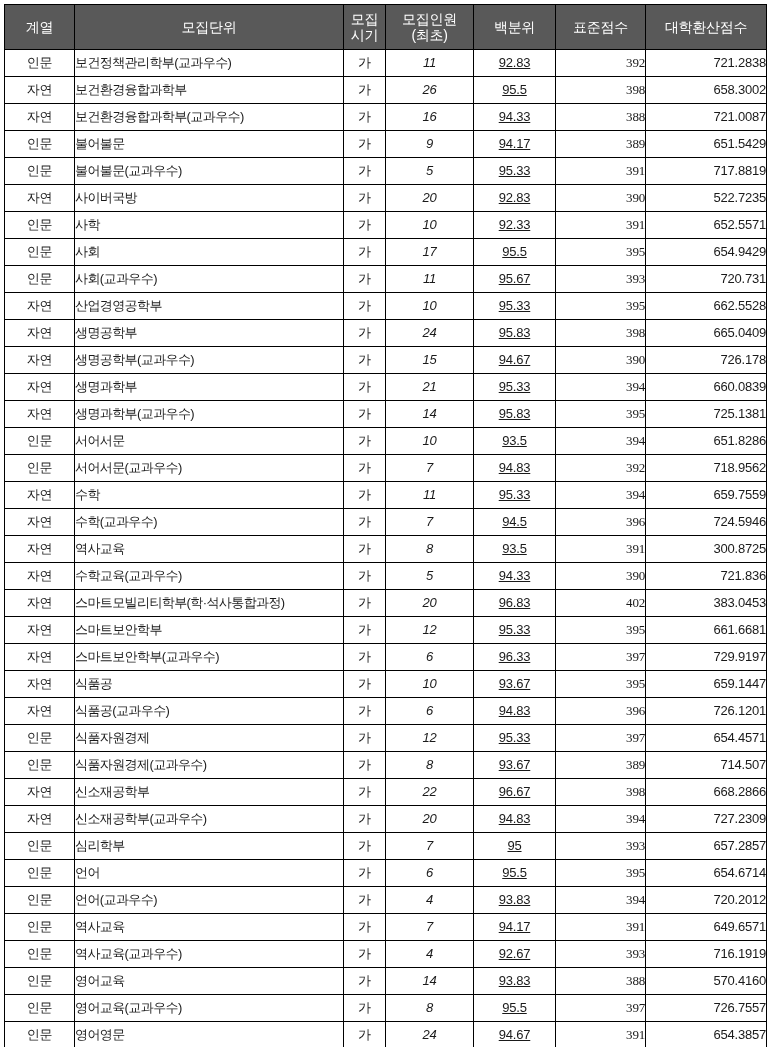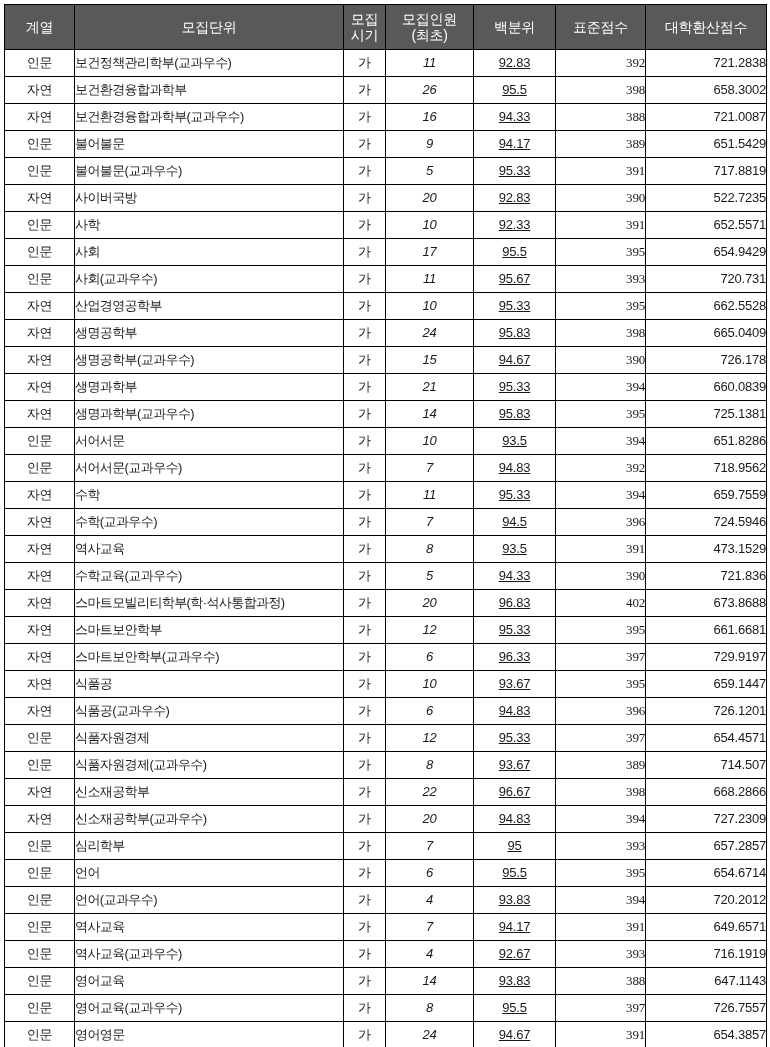--- a/index.html
+++ b/index.html
@@ -275,39 +275,39 @@
           <td class="c-std">396</td>
           <td class="c-conv">724.5946</td>
         </tr>
         <tr>
           <td class="c-gyeyeol">자연</td>
           <td class="c-unit">역사교육</td>
           <td class="c-time">가</td>
           <td class="c-count">8</td>
           <td class="c-percent">93.5</td>
           <td class="c-std">391</td>
-          <td class="c-conv">473.1529</td>
+          <td class="c-conv">300.8725</td>
         </tr>
         <tr>
           <td class="c-gyeyeol">자연</td>
           <td class="c-unit">수학교육(교과우수)</td>
           <td class="c-time">가</td>
           <td class="c-count">5</td>
           <td class="c-percent">94.33</td>
           <td class="c-std">390</td>
           <td class="c-conv">721.836</td>
         </tr>
         <tr>
           <td class="c-gyeyeol">자연</td>
           <td class="c-unit">스마트모빌리티학부(학·석사통합과정)</td>
           <td class="c-time">가</td>
           <td class="c-count">20</td>
           <td class="c-percent">96.83</td>
           <td class="c-std">402</td>
-          <td class="c-conv">673.8688</td>
+          <td class="c-conv">383.0453</td>
         </tr>
         <tr>
           <td class="c-gyeyeol">자연</td>
           <td class="c-unit">스마트보안학부</td>
           <td class="c-time">가</td>
           <td class="c-count">12</td>
           <td class="c-percent">95.33</td>
           <td class="c-std">395</td>
           <td class="c-conv">661.6681</td>
         </tr>
@@ -419,21 +419,21 @@
           <td class="c-std">393</td>
           <td class="c-conv">716.1919</td>
         </tr>
         <tr>
           <td class="c-gyeyeol">인문</td>
           <td class="c-unit">영어교육</td>
           <td class="c-time">가</td>
           <td class="c-count">14</td>
           <td class="c-percent">93.83</td>
           <td class="c-std">388</td>
-          <td class="c-conv">647.1143</td>
+          <td class="c-conv">570.4160</td>
         </tr>
         <tr>
           <td class="c-gyeyeol">인문</td>
           <td class="c-unit">영어교육(교과우수)</td>
           <td class="c-time">가</td>
           <td class="c-count">8</td>
           <td class="c-percent">95.5</td>
           <td class="c-std">397</td>
           <td class="c-conv">726.7557</td>
         </tr>

